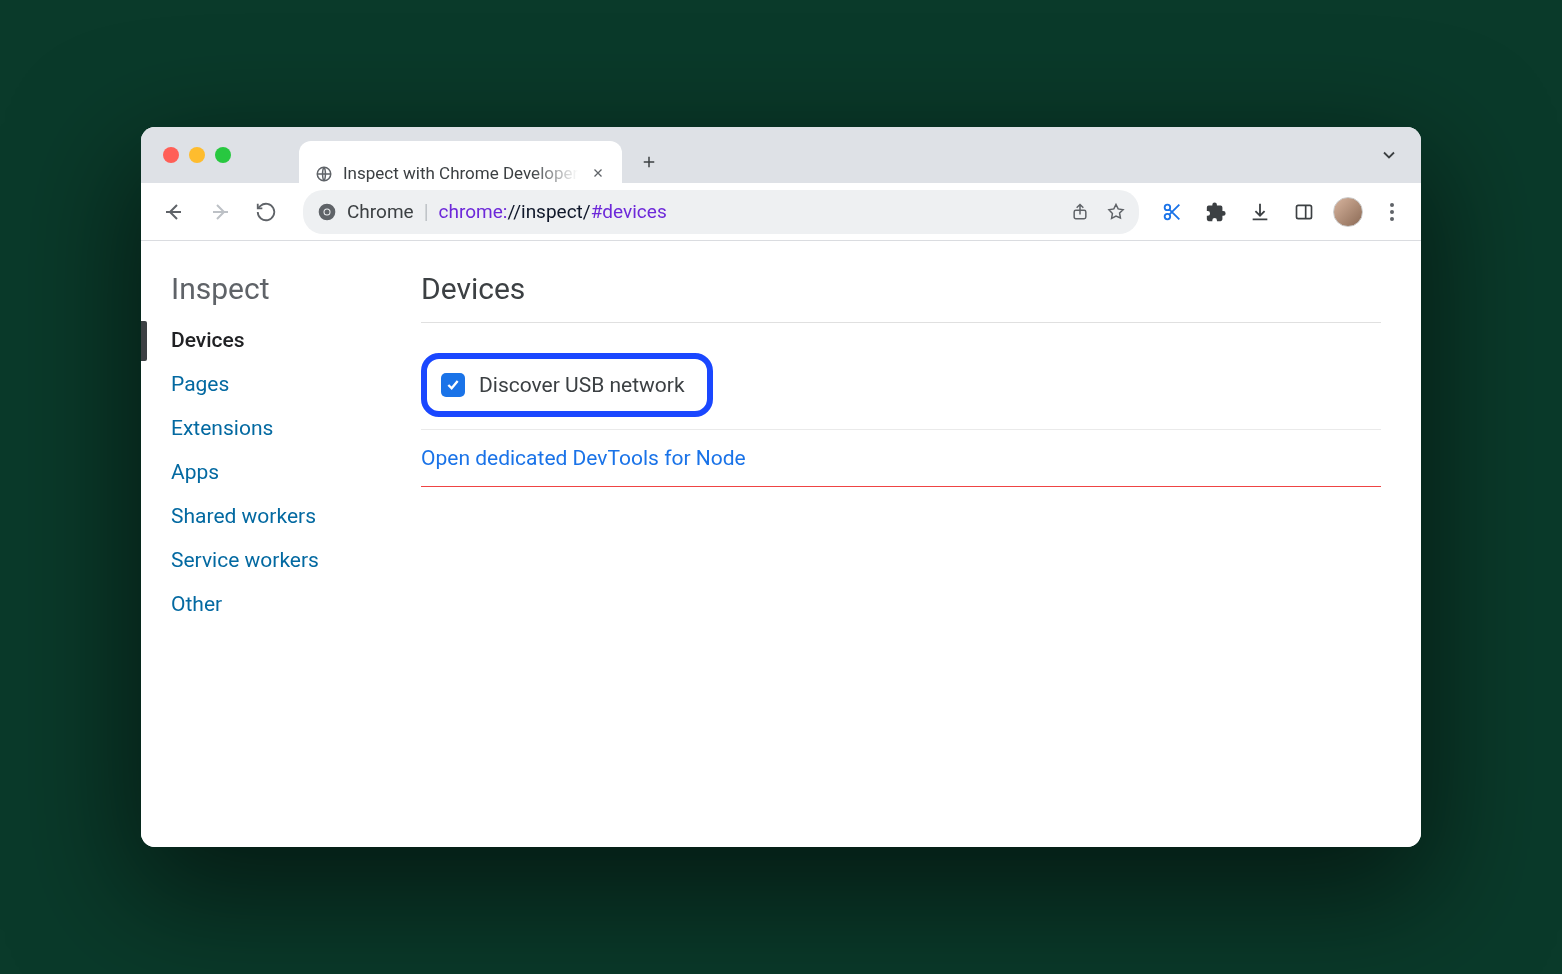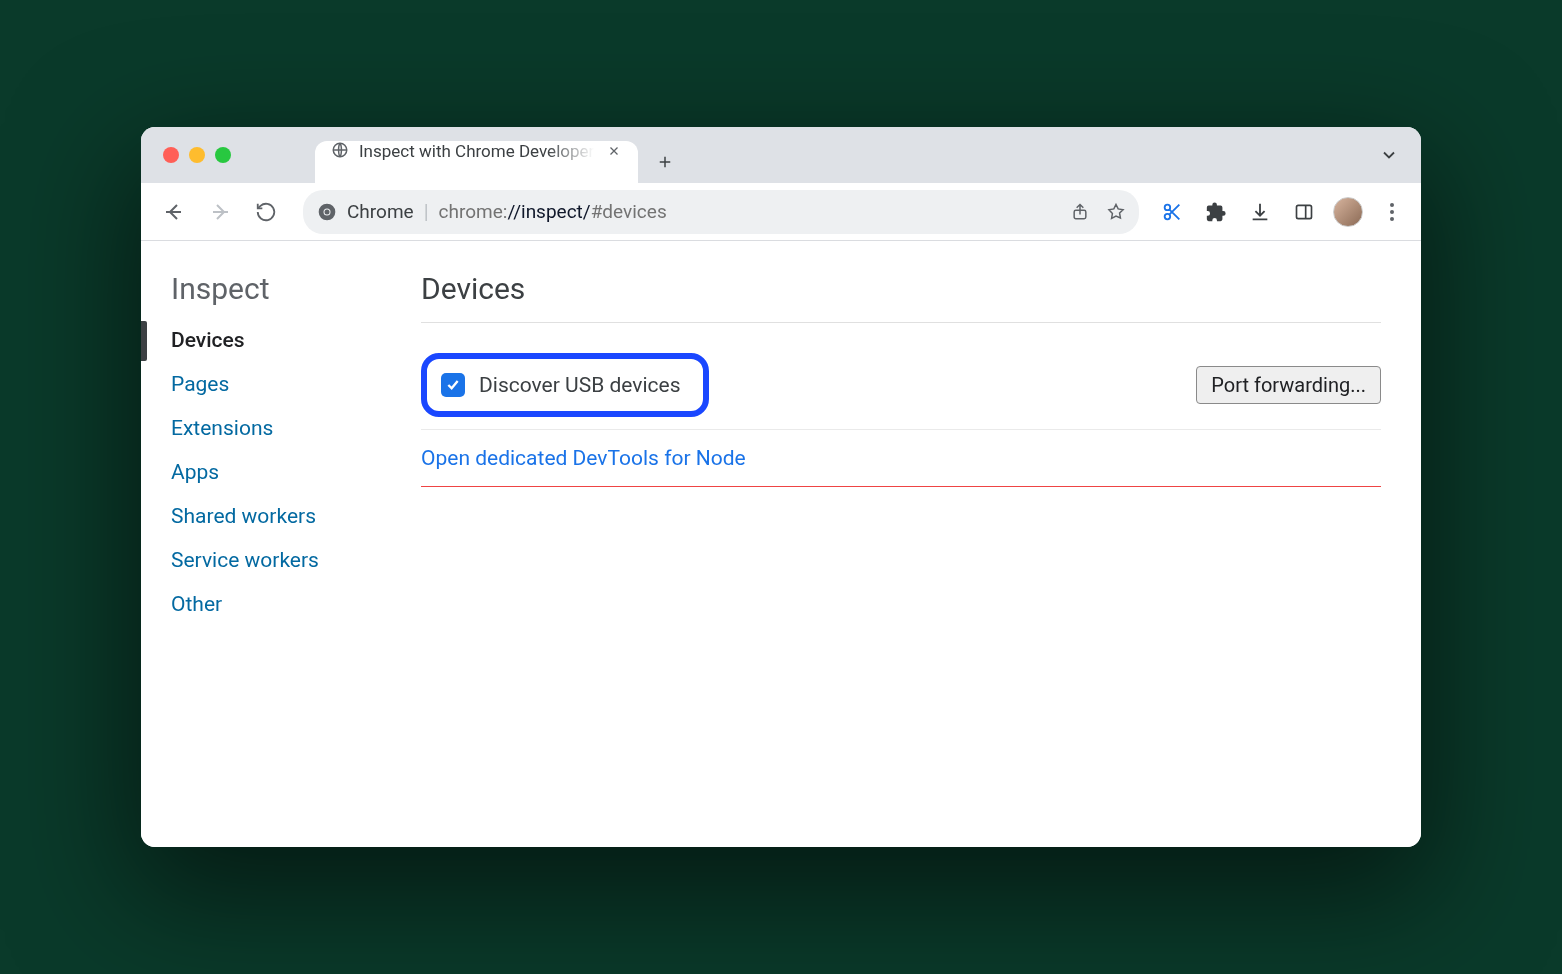--- a/index.html
+++ b/index.html
@@ -38,32 +38,31 @@
     left: 22px;
     top: 20px;
   }
   .tl { width: 16px; height: 16px; border-radius: 50%; }
   .tl.red { background: #ff5f57; }
   .tl.yellow { background: #febc2e; }
   .tl.green { background: #28c840; }
   .tabs { display: flex; align-items: flex-end; margin-left: 140px; height: 100%; }
   .tab {
     display: flex;
-    align-items: flex-start;
+    align-items: flex-end;
     gap: 10px;
     background: #fff;
     height: 42px;
     padding: 0 14px 0 16px;
     border-radius: 12px 12px 0 0;
     min-width: 300px;
     max-width: 420px;
     position: relative;
     font-size: 17px;
     color: #3c4043;
-    margin-left: 16px;
   }
   .tab .favicon { width:18px; height:18px; color:#5f6368; flex:0 0 auto; }
   .tab .title { white-space: nowrap; overflow: hidden; text-overflow: clip; -webkit-mask-image: linear-gradient(90deg,#000 80%,transparent 100%); mask-image: linear-gradient(90deg,#000 80%,transparent 100%); flex:1; }
   .tab .close { width:20px; height:20px; color:#5f6368; display:flex; align-items:center; justify-content:center; flex:0 0 auto; font-size:18px; }
   .new-tab { width:38px; height:38px; display:flex; align-items:center; justify-content:center; color:#3c4043; margin-left:8px; margin-bottom:2px; font-size:22px; }
   .tabs-trailing { position:absolute; right:22px; top:18px; color:#3c4043; }
   
   .toolbar {
     height: 58px;
     background: #fff;
@@ -84,21 +83,21 @@
     align-items: center;
     padding: 0 10px 0 14px;
     gap: 10px;
     font-size: 19px;
     color: #3c4043;
     margin: 0 10px;
   }
   .omnibox .chrome-logo { width:20px; height:20px; flex:0 0 auto; }
   .omnibox .origin { color:#3c4043; font-weight:400; }
   .omnibox .divider { color:#bdc1c6; font-size:20px; }
-  .omnibox .url-rest { color:#737373; }
+  .omnibox .url-rest { color:#6d28d9; }
   .omnibox .url-strong { color:#0f172a; }
   .omnibox .spacer { flex:1; }
   .omnibox .oicon { width:26px; height:26px; color:#5f6368; display:flex; align-items:center; justify-content:center; }
   .right-icons { display:flex; align-items:center; gap:14px; }
   .right-icons .ricon { width:30px; height:30px; display:flex; align-items:center; justify-content:center; color:#3c4043; }
   .avatar { width:30px; height:30px; border-radius:50%; background:linear-gradient(135deg,#d7b49e,#8b6a55); border:1px solid #ccc; }
   .kebab { display:flex; flex-direction:column; gap:3px; align-items:center; justify-content:center; }
   .kebab span { width:4px; height:4px; background:#5f6368; border-radius:50%; }
   
   .content { flex:1; display:flex; background:#fff; position:relative; }
@@ -284,25 +283,22 @@
         <hr class="hr">
 
         <div class="row">
           <div class="left">
             <span class="highlight-box">
               <span class="checkbox">
                 <svg viewBox="0 0 24 24" stroke="currentColor" stroke-width="3.5" fill="none">
                     <path d="M5 12l5 5 9-11"></path>
                   </svg>
               </span>
-              <span>Discover USB devices</span>
+              <span>Discover USB network</span>
             </span>
-          </div>
-          <div class="right">
-            <button class="btn">Port forwarding...</button>
           </div>
         </div>
 
 
         <div class="link-row">
           <a href="#" class="link">Open dedicated DevTools for Node</a>
         </div>
       </section>
     </div>
   </div>

